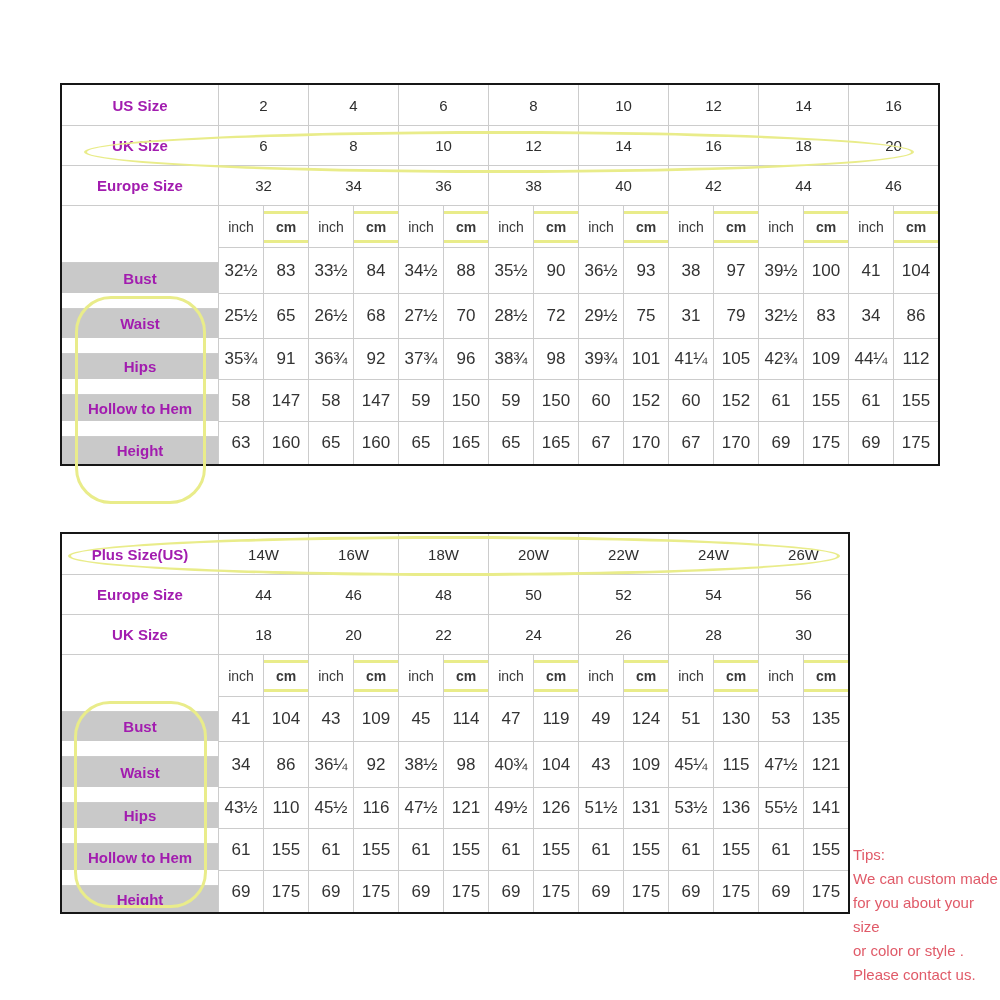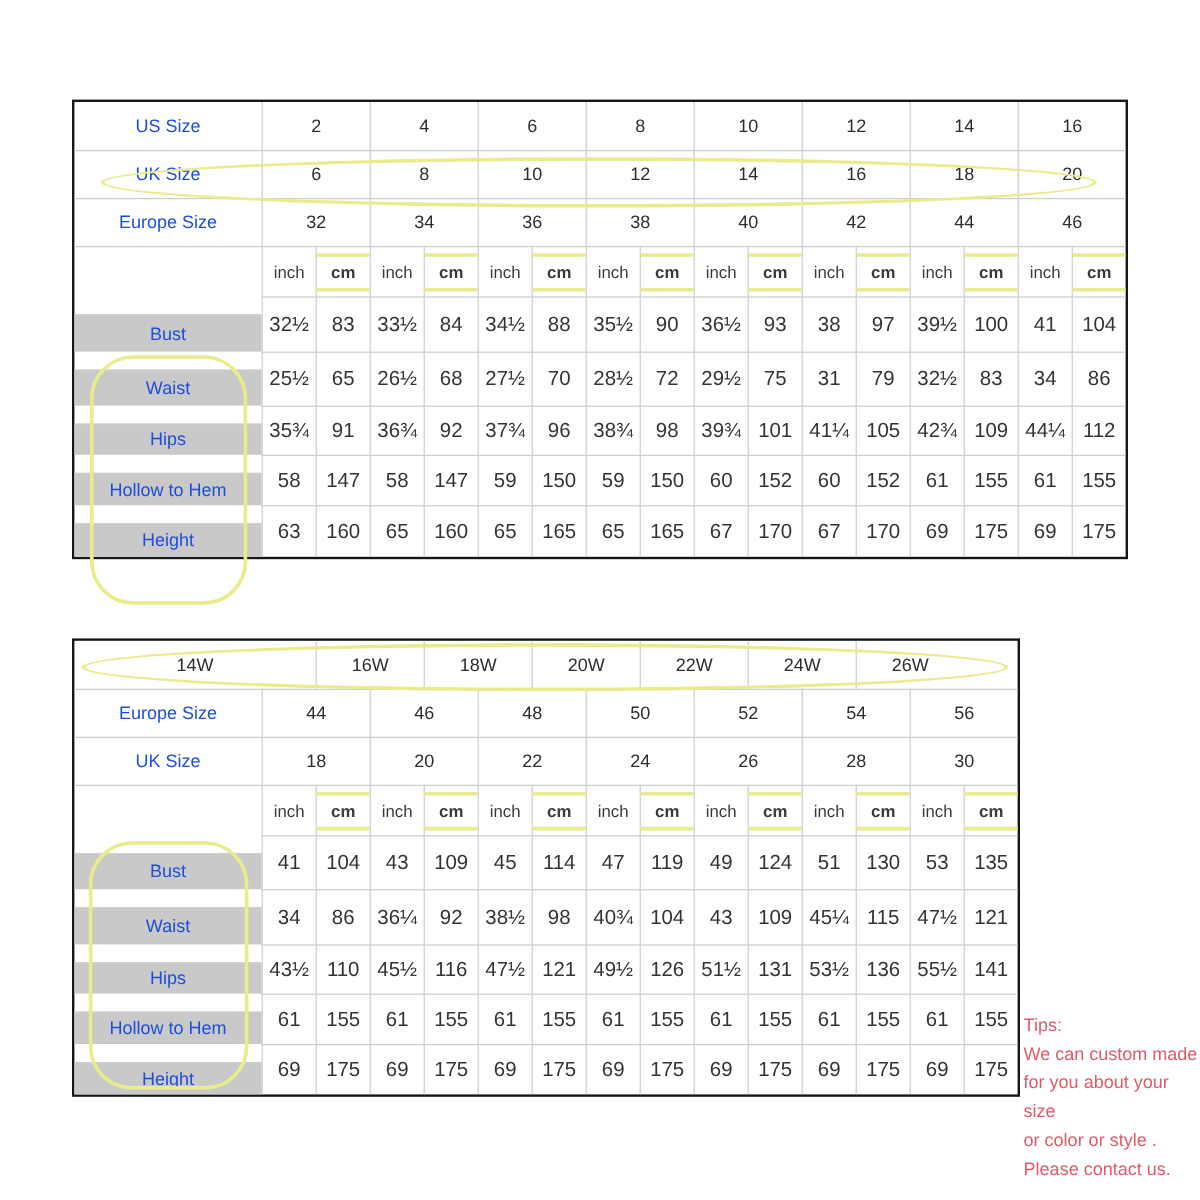--- a/index.html
+++ b/index.html
@@ -22,21 +22,21 @@
   .table-header .title{color:#fff;font-weight:bold;font-size:19px;letter-spacing:0.6px;padding-left:15px;}
   .badge{position:absolute;top:5px;height:33px;border:3px solid var(--yellow);border-radius:50%;
          color:#fff;font-weight:bold;font-size:16px;display:flex;align-items:center;justify-content:center;
          box-sizing:border-box;}
 
   .trow{display:grid;position:relative;}
   .cell{display:flex;align-items:center;justify-content:center;border-left:1px solid var(--grid-line);
         border-top:1px solid var(--grid-line);overflow:hidden;white-space:nowrap;}
   .cell:first-child{border-left:none;}
   .tbody .trow:first-child .cell{border-top:none;}
-  .label-cell{font-weight:normal;font-size:15px;color:#1d4ed8;}
+  .label-cell{font-weight:bold;font-size:15px;color:#a21caf;}
   .size-cell{font-size:15px;grid-column:span 2;}
   .unit-cell{font-size:14px;color:#3a3a3a;}
   .measure-cell{font-size:17px;color:#333;}
   .measure-label{background:var(--label-gray);margin-top:15px;}
 
   .cm-box{display:inline-flex;align-items:center;justify-content:center;border:3px solid var(--yellow);
           border-radius:10px;padding:6px 18px;line-height:1;font-weight:bold;}
 
   .annotation{position:absolute;border:3px solid var(--yellow);pointer-events:none;box-sizing:border-box;z-index:5;}
   .oval{border-radius:50%;}
@@ -221,20 +221,21 @@
           <div class="cell measure-cell">175</div>
         </div>
       </div>
     <div class="annotation oval" id="std-us-oval"></div>
     <div class="annotation capsule" id="std-label-capsule"></div>
   </div>
 
   <div class="size-table" id="plus-table">
     <div class="tbody" id="plus-body">
         <div class="trow" style="grid-template-columns: 156px repeat(14, 45px); height: 40px;">
+          <div class="cell label-cell">Plus Size(US)</div>
           <div class="cell size-cell">14W</div>
           <div class="cell size-cell">16W</div>
           <div class="cell size-cell">18W</div>
           <div class="cell size-cell">20W</div>
           <div class="cell size-cell">22W</div>
           <div class="cell size-cell">24W</div>
           <div class="cell size-cell">26W</div>
         </div>
         <div class="trow" style="grid-template-columns: 156px repeat(14, 45px); height: 40px;">
           <div class="cell label-cell">Europe Size</div>

